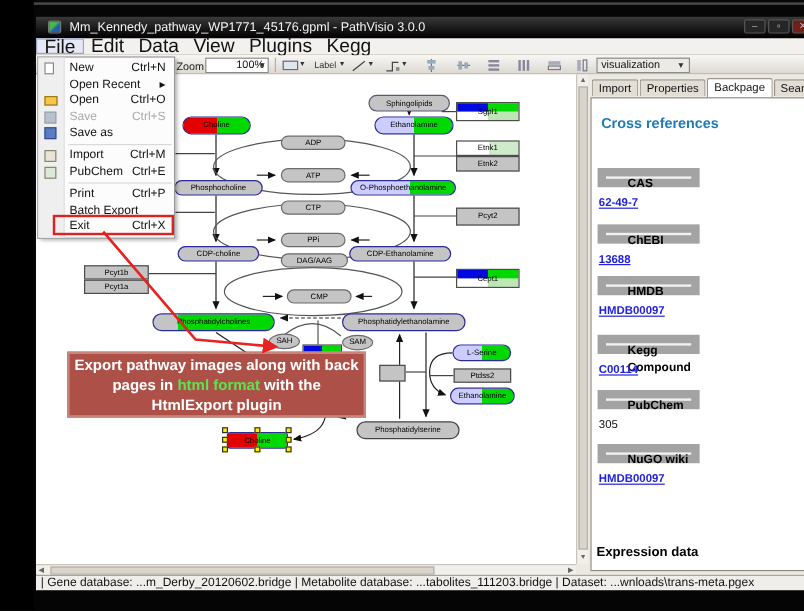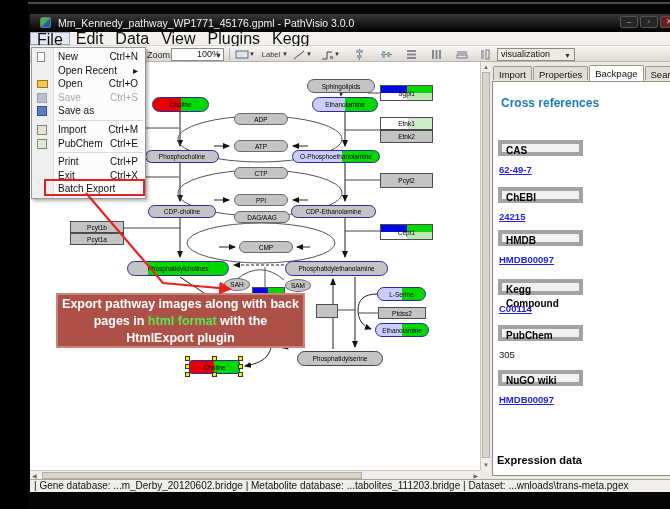--- a/index.html
+++ b/index.html
@@ -92,22 +92,22 @@
 
   
   .sidebar{position:absolute;left:462px;top:62px;width:196px;height:416px;background:#ece9e2;z-index:6;}
   .tabs{position:absolute;left:3px;top:4px;display:flex;font-size:9.5px;color:#111;}
   .tab{padding:2px 5px;background:#e2ded6;border:1px solid #9a968c;border-bottom:none;margin-right:1px;
        border-radius:2px 2px 0 0;height:14px;line-height:11px;}
   .tab.active{background:#fff;position:relative;top:-1px;height:16px;font-weight:normal;}
   .panel{position:absolute;left:2px;top:19px;width:192px;height:395px;background:#fff;border:1px solid #908c82;}
   .xref-head{position:absolute;left:8px;top:14px;color:#1e7bb4;font-weight:bold;font-size:12px;}
   .sec{position:absolute;left:5px;width:180px;}
-  .sec .hdr{width:85px;height:16px;border:4px solid #a3a3a3;background:#f1f1f1;
-            font-weight:bold;font-size:10px;line-height:14px;padding-left:4px;color:#000;}
+  .sec .hdr{width:85px;height:16px;border:7px solid #a3a3a3;background:#f1f1f1;
+            font-weight:bold;font-size:10px;line-height:14px;padding-left:18px;color:#000;}
   .sec .val{position:absolute;left:1px;top:24px;font-size:9.5px;font-weight:bold;color:#2222dd;text-decoration:underline;}
   .sec .val.plain{color:#111;text-decoration:none;font-weight:normal;}
   .expr-head{position:absolute;left:4px;top:372px;font-weight:bold;font-size:11px;color:#000;}
 </style>
 </head>
 <body>
 
 <div class="stage">
   <div class="win-top-line"></div>
 
@@ -328,24 +328,24 @@
     </div>
     <div class="fm-item">
       <span class="fm-ic ic-exp"></span>
       <span>PubChem</span><span class="sc">Ctrl+E</span>
     </div>
     <div class="fm-sep"></div>
     <div class="fm-item">
       <span>Print</span><span class="sc">Ctrl+P</span>
     </div>
     <div class="fm-item">
+      <span>Batch Export</span>
+    </div>
+    <div class="fm-item">
       <span>Exit</span><span class="sc">Ctrl+X</span>
-    </div>
-    <div class="fm-item">
-      <span>Batch Export</span>
     </div>
   </div>
 
   <div class="vscroll">
     <span class="sb-arr" style="left:2px;top:1px;">▲</span>
     <div class="vthumb"></div>
     <span class="sb-arr" style="left:2px;bottom:1px;">▼</span>
   </div>
   <div class="hscroll">
     <span class="sb-arr" style="left:2px;top:1px;">◀</span>
@@ -362,21 +362,21 @@
       <div class="tab">Legend</div>
     </div>
     <div class="panel">
       <div class="xref-head">Cross references</div>
       <div class="sec" style="top:58px;">
         <div class="hdr">CAS</div>
         <a class="val">62-49-7</a>
       </div>
       <div class="sec" style="top:105px;">
         <div class="hdr">ChEBI</div>
-        <a class="val">24215</a>
+        <a class="val">13688</a>
       </div>
       <div class="sec" style="top:148px;">
         <div class="hdr">HMDB</div>
         <a class="val">HMDB00097</a>
       </div>
       <div class="sec" style="top:197px;">
         <div class="hdr">Kegg Compound</div>
         <a class="val">C00114</a>
       </div>
       <div class="sec" style="top:243px;">

